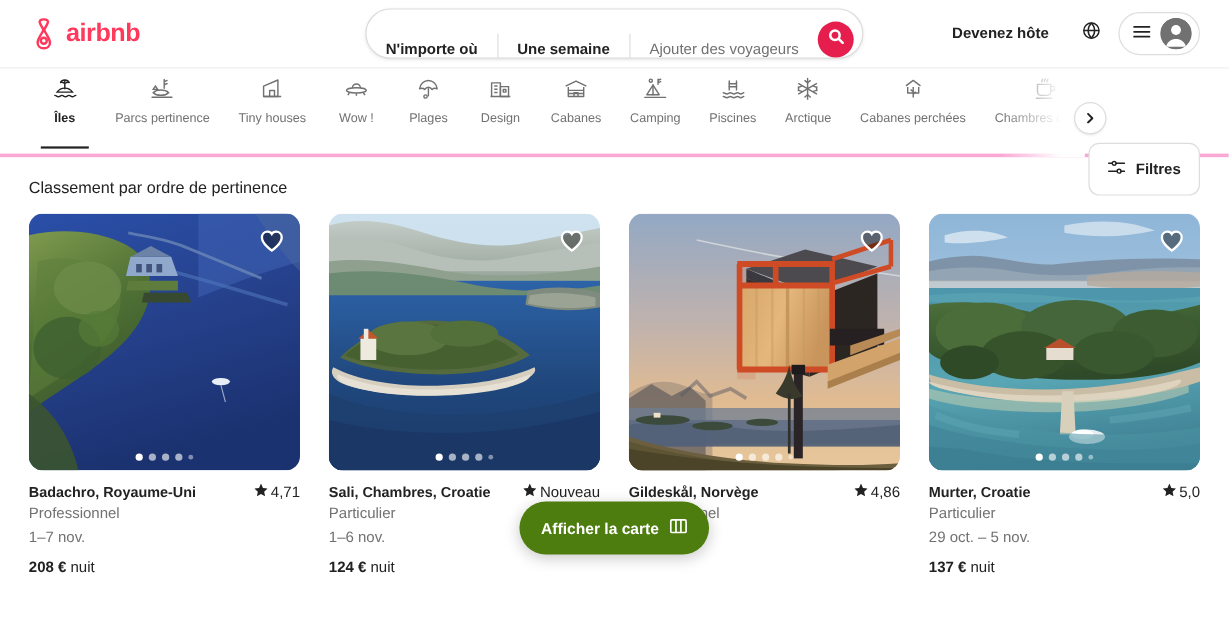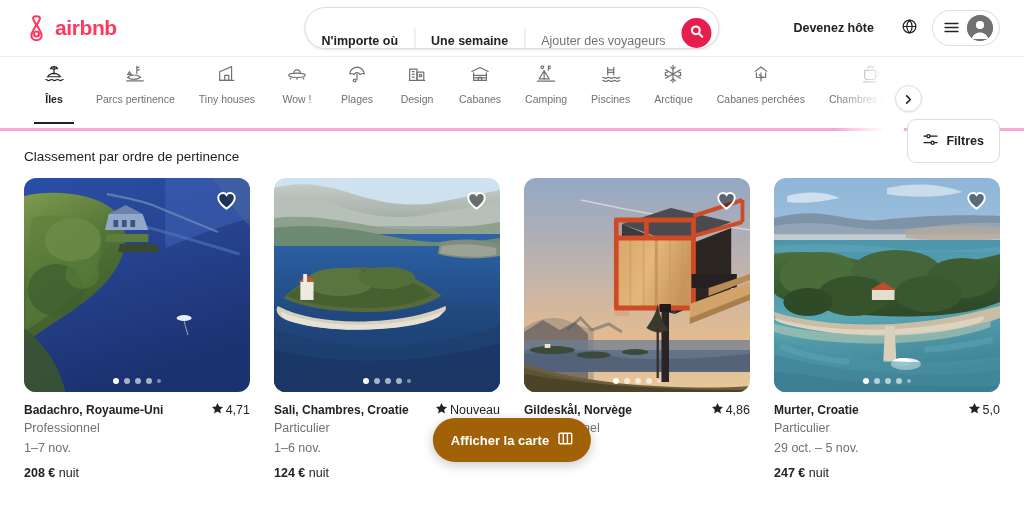--- a/index.html
+++ b/index.html
@@ -221,21 +221,21 @@
   .card-sub { font-size: 12.5px; color: #717171; margin-top: 3px; line-height: 1.35; }
   .card-price { font-size: 12.5px; color: #222; margin-top: 9px; }
   .card-price b { font-weight: bold; }
 
   .map-btn {
     position: absolute;
     left: 50%;
     transform: translateX(-50%);
     bottom: 18px;
     display: flex; align-items: center; gap: 9px;
-    background: #a16207;
+    background: #4d7c0f;
     color: #ffffff;
     font-size: 13px;
     font-weight: bold;
     padding: 13px 18px;
     border-radius: 25px;
     box-shadow: 0 3px 12px rgba(0,0,0,0.22);
     z-index: 5;
   }
 </style>
 </head>
@@ -769,21 +769,21 @@
             <svg width="11" height="11" viewBox="0 0 12 12" fill="#222">
                 <path d="M6 0l1.8 3.9 4.2.5-3.1 2.9.8 4.2L6 9.4 2.3 11.5l.8-4.2L0 4.4l4.2-.5z"></path>
               </svg>
           </span>
           <span>5,0</span>
         </div>
       </div>
       <div class="card-sub">Particulier</div>
       <div class="card-sub">29 oct. – 5 nov.</div>
       <div class="card-price">
-        <b>247 €</b>
+        <b>137 €</b>
         <span>nuit</span>
       </div>
     </div>
 
   </div>
 
   <div class="map-btn">
     <span>Afficher la carte</span>
     <span>
       <svg width="15" height="15" viewBox="0 0 16 16" fill="none" stroke="#fff" stroke-width="1.5" stroke-linejoin="round">

